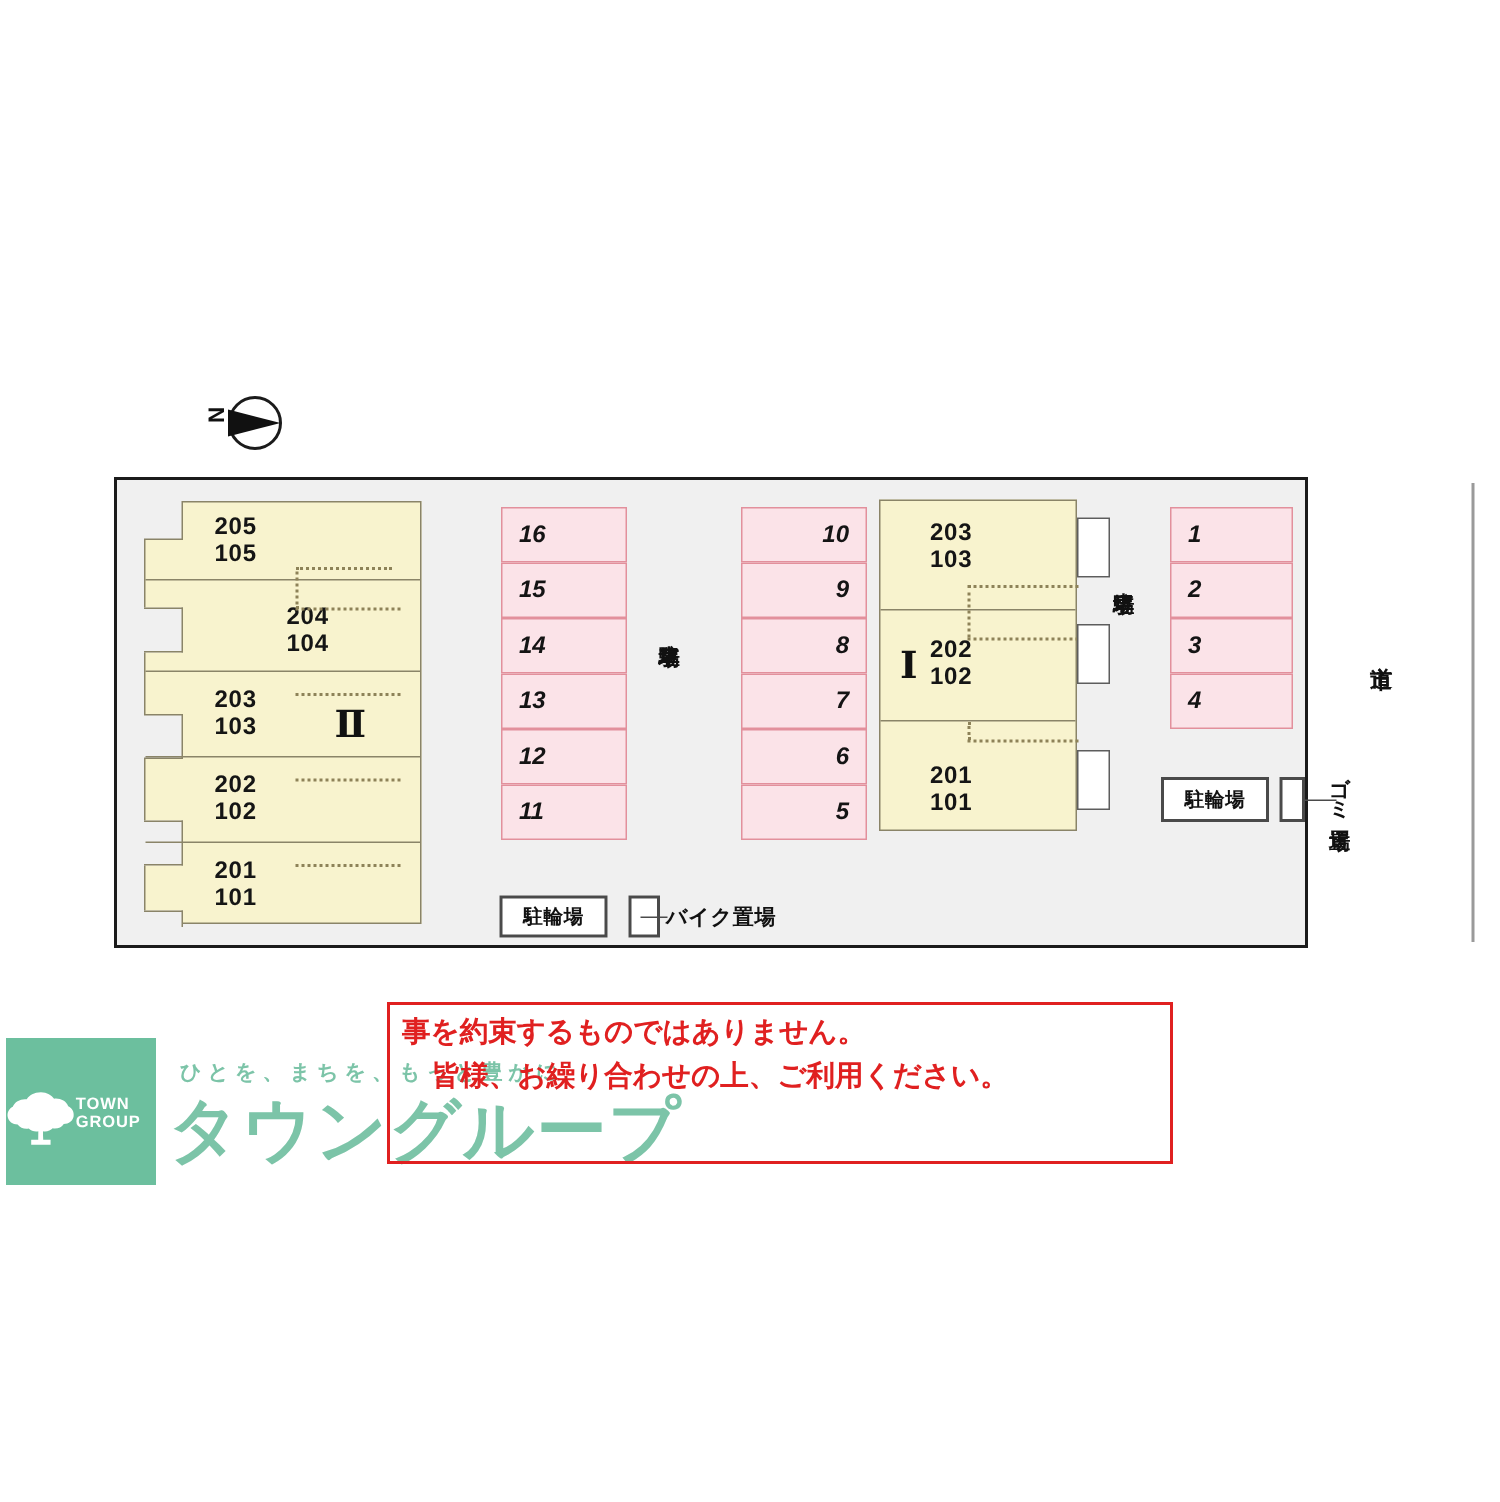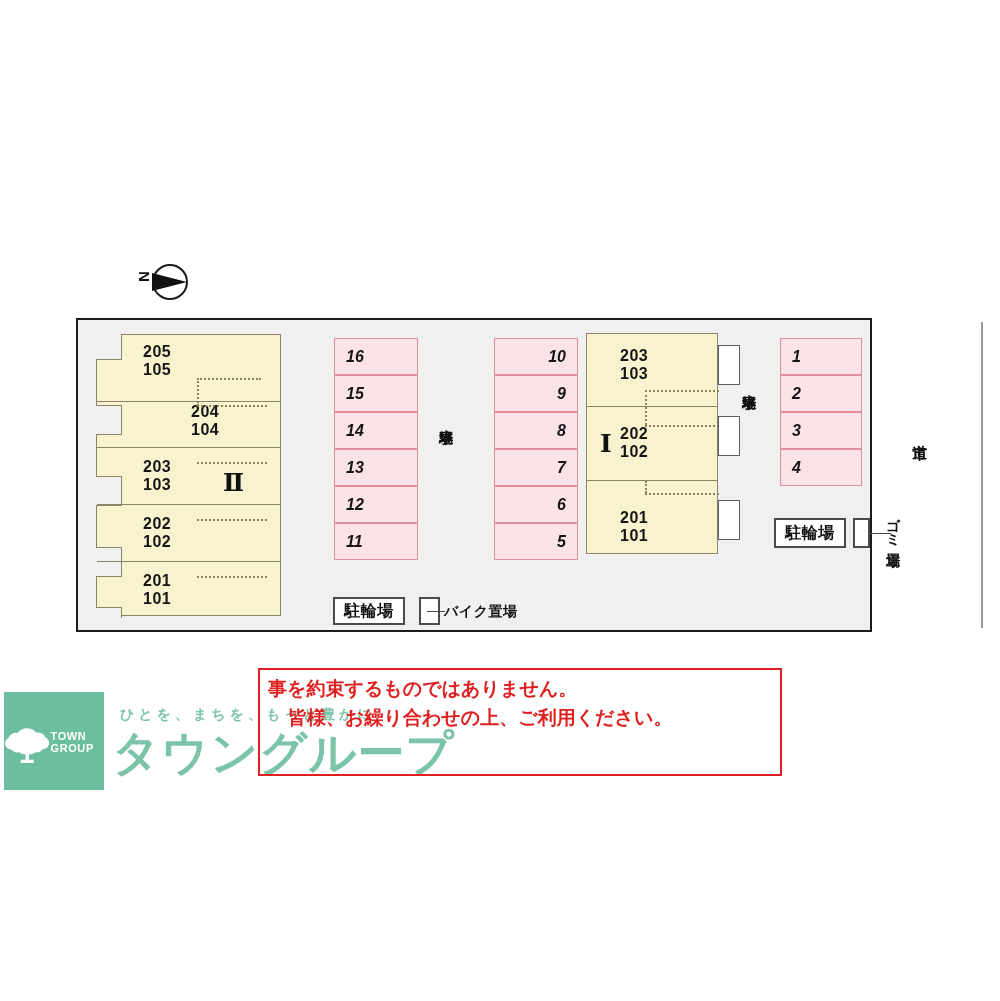--- a/index.html
+++ b/index.html
@@ -139,21 +139,21 @@
 
   
   .legend-box {
     position: absolute;
     background: #ffffff;
     border: 2px solid #4a4a4a;
     box-sizing: border-box;
     display: flex;
     align-items: center;
     justify-content: center;
-    font-size: 16px;
+    font-size: 13px;
     font-weight: 700;
     color: #111;
     letter-spacing: 0.5px;
   }
   .mini-box {
     position: absolute;
     background: #ffffff;
     border: 2px solid #4a4a4a;
     box-sizing: border-box;
   }
@@ -237,21 +237,21 @@
 <div class="abs" id="site-frame">
 
   <div class="building" style="left:18px; top:14px; width:185px; height:282px;">
 
     <div class="notch" style="left:-1px; top:-1px; width:26px; height:26px; border-top:none; border-left:none;"></div>
     <div class="notch" style="left:-1px; top:70px; width:26px; height:30px; border-left:none;"></div>
     <div class="notch" style="left:-1px; top:141px; width:26px; height:30px; border-left:none;"></div>
     <div class="notch" style="left:-1px; top:212px; width:26px; height:30px; border-left:none;"></div>
     <div class="notch" style="left:-1px; top:272px; width:26px; height:11px; border-bottom:none; border-left:none;"></div>
 
-    <div class="bldg-unit" style="top:0px; height:67px;">
+    <div class="bldg-unit" style="top:0px; height:52px;">
       <div class="unit-nums" style="left:46px; top:8px;">
         <span>205</span>
         <span>105</span>
       </div>
       <div class="dotted-path" style="left:100px; top:43px; width:64px;"></div>
       <div class="dotted-v" style="left:100px; top:43px; height:28px;"></div>
     </div>
 
     <div class="bldg-unit" style="top:56px; height:57px;">
       <div class="unit-nums" style="left:46px; top:12px;margin-left:48px;">

